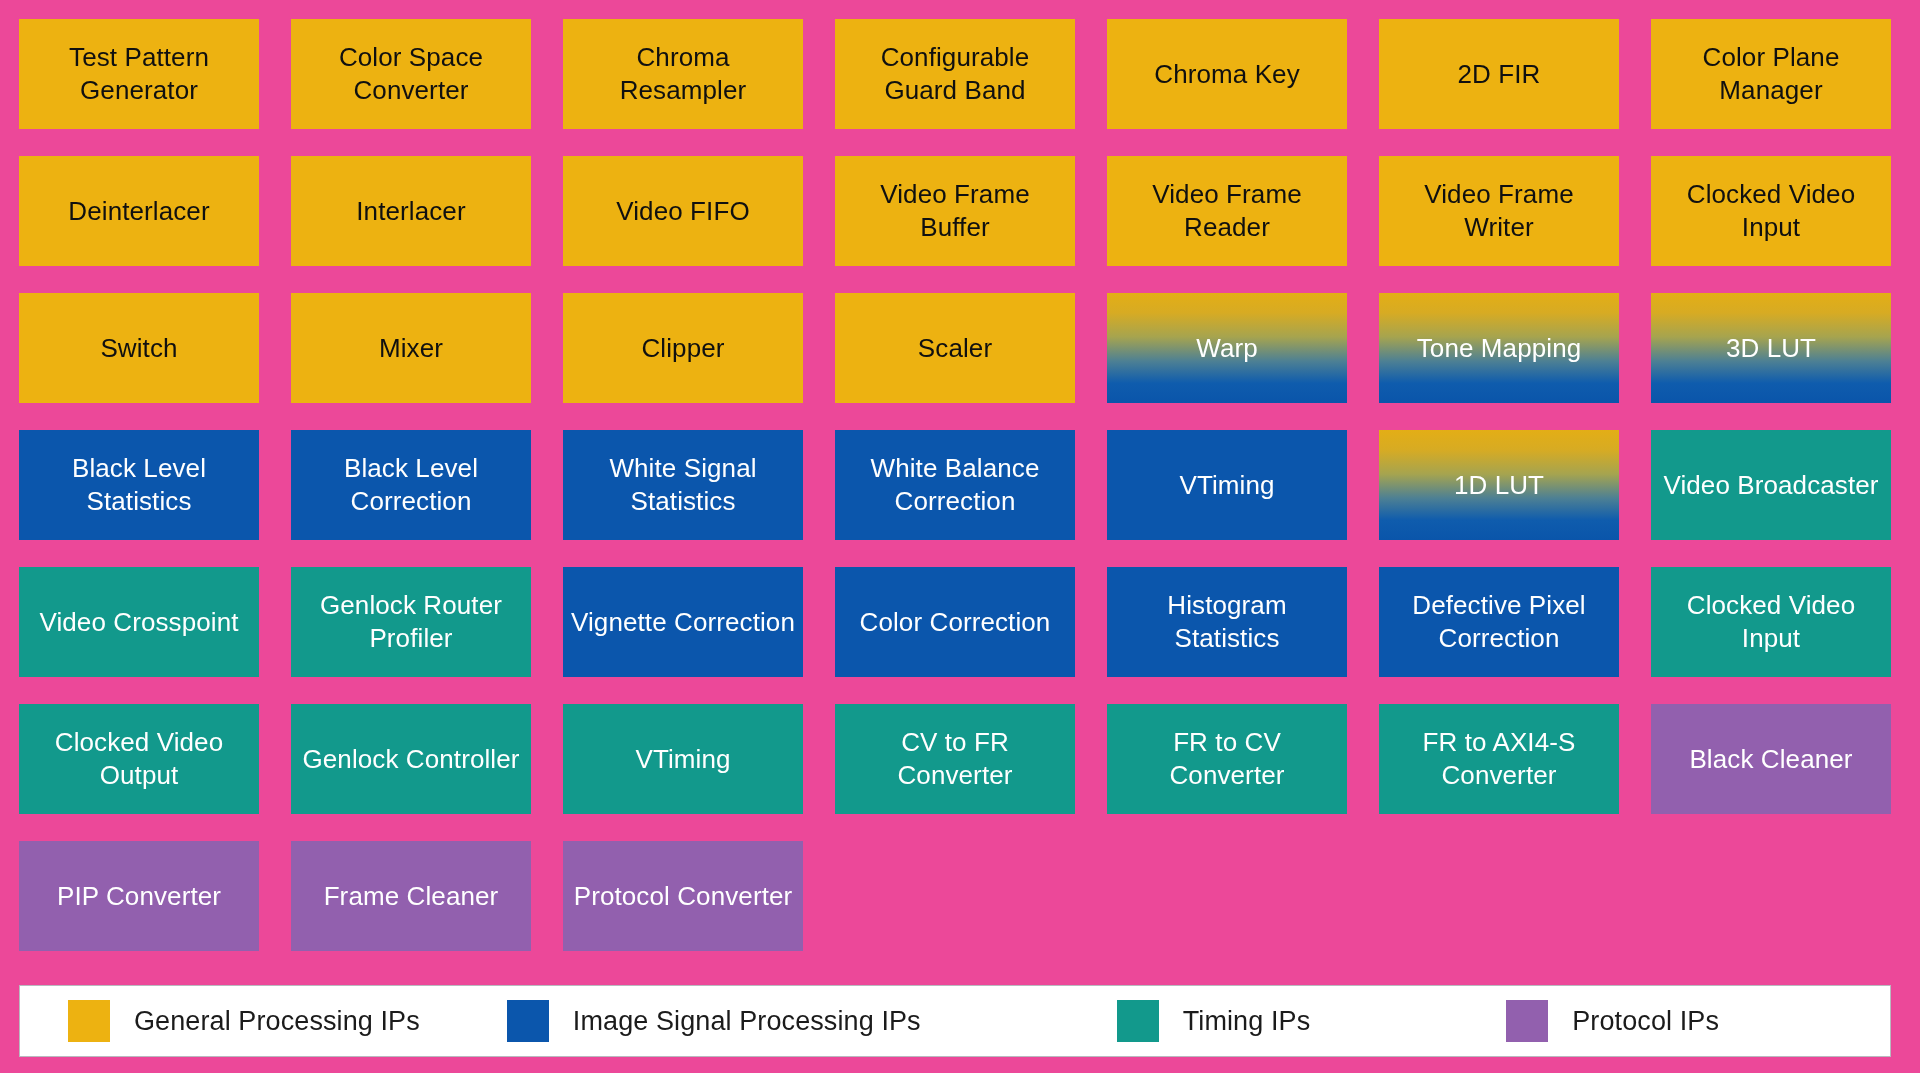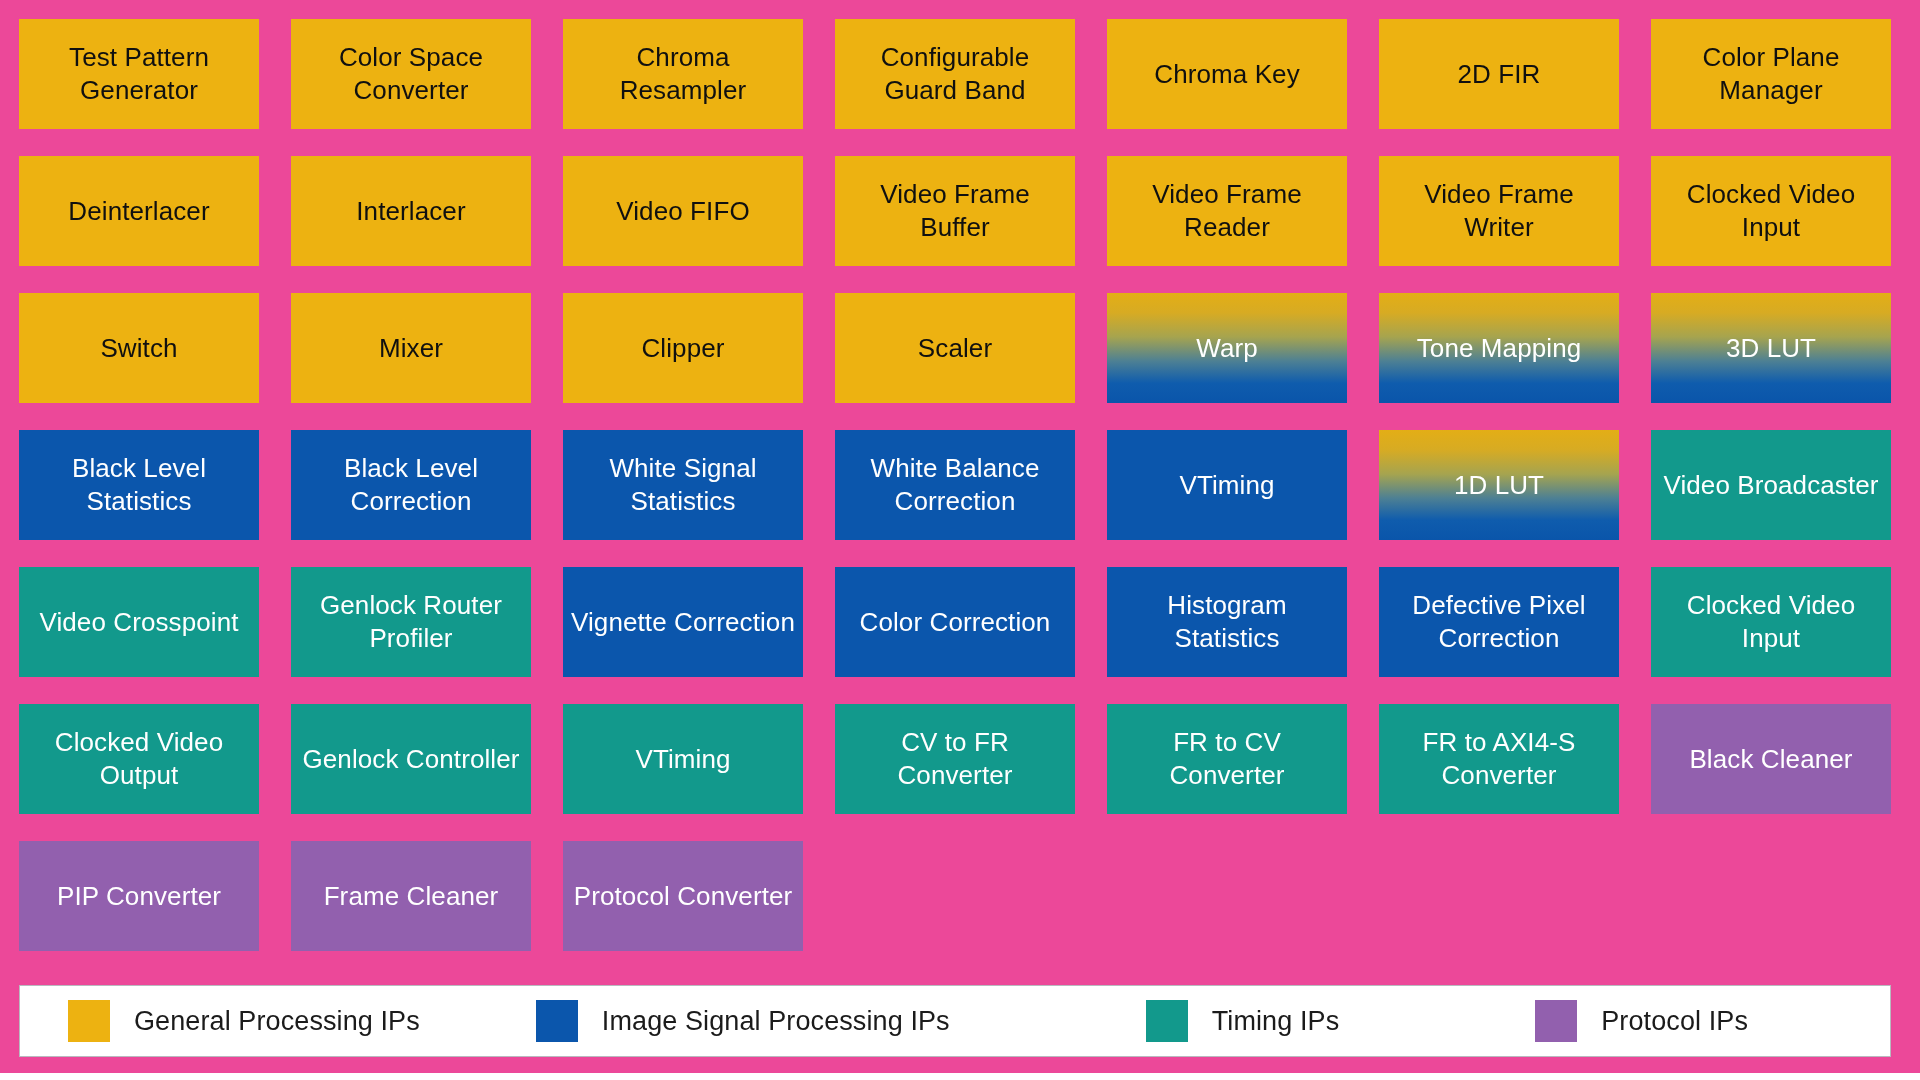--- a/index.html
+++ b/index.html
@@ -79,21 +79,21 @@
     align-items: center;
   }
 
   .legend-item {
     display: flex;
     align-items: center;
     height: 100%;
   }
 
   .legend-item:nth-child(1) { margin-left: 48px; }
-  .legend-item:nth-child(2) { margin-left: 116px; text-align: center; }
+  .legend-item:nth-child(2) { margin-left: 87px; text-align: center; }
   .legend-item:nth-child(3) { margin-left: 196px; }
   .legend-item:nth-child(4) { margin-left: 196px; justify-content: flex-end; }
 
   .legend-swatch {
     width: 42px;
     height: 42px;
     flex: 0 0 auto;
   }
 
   .legend-text {

